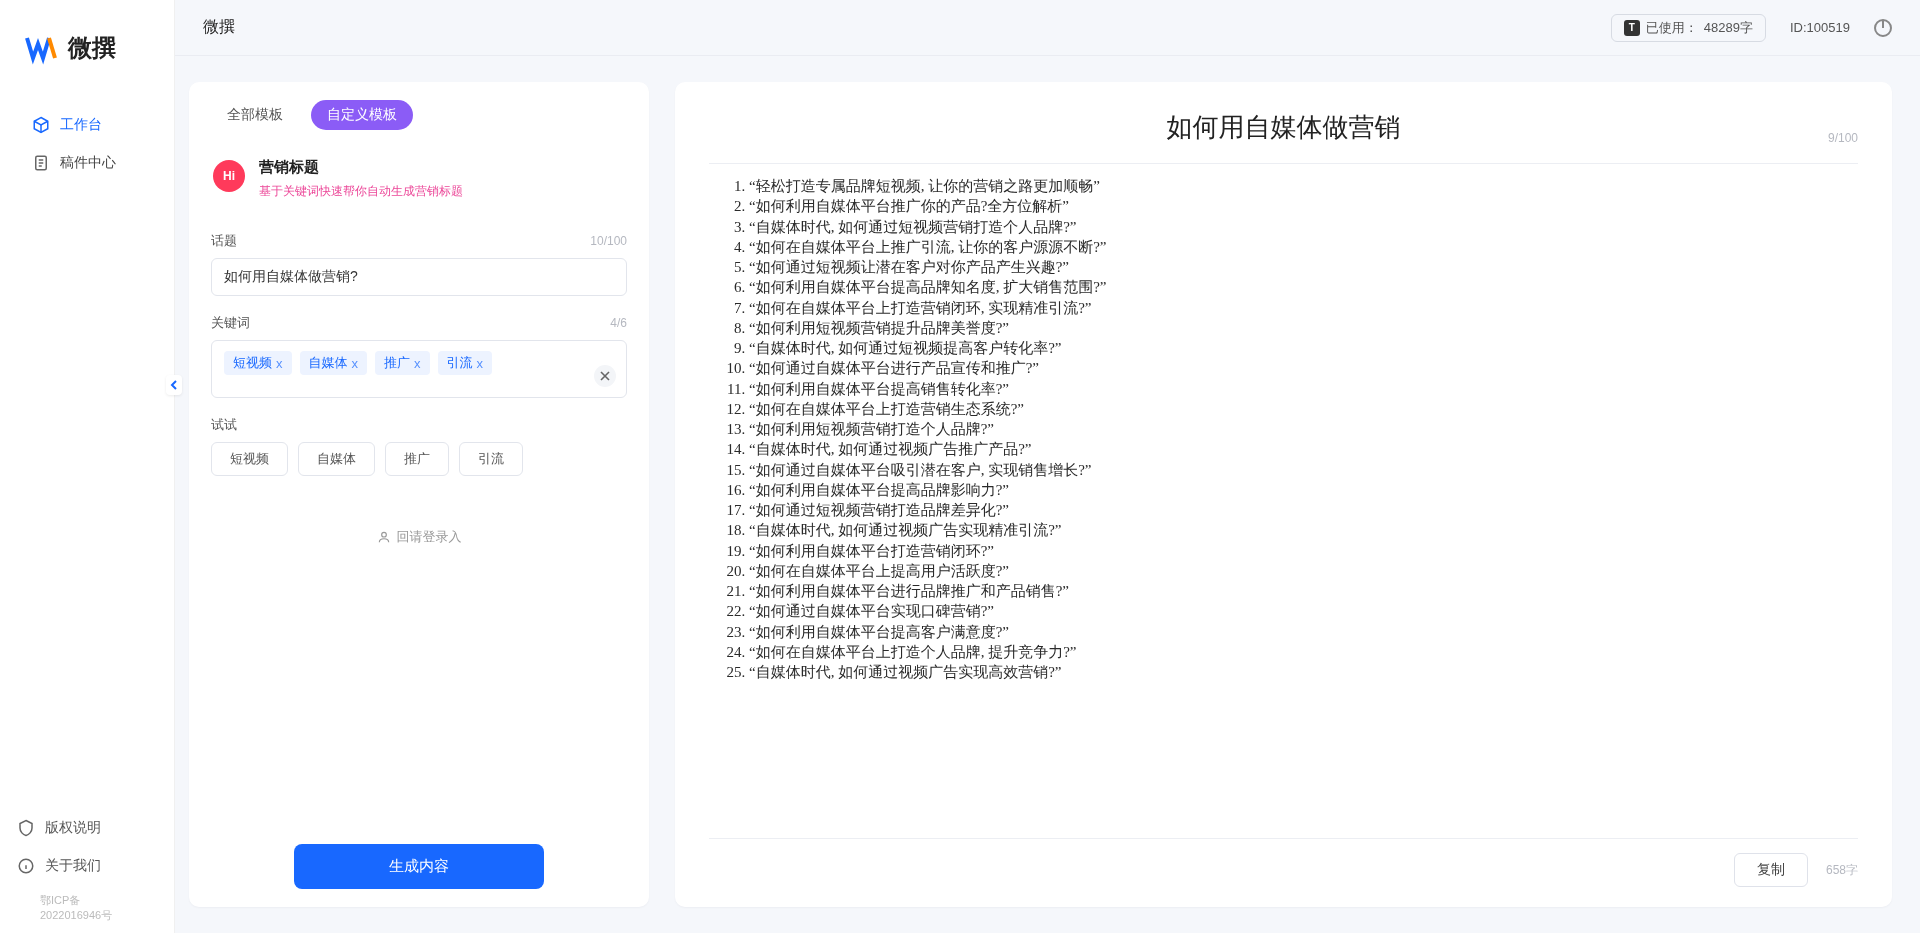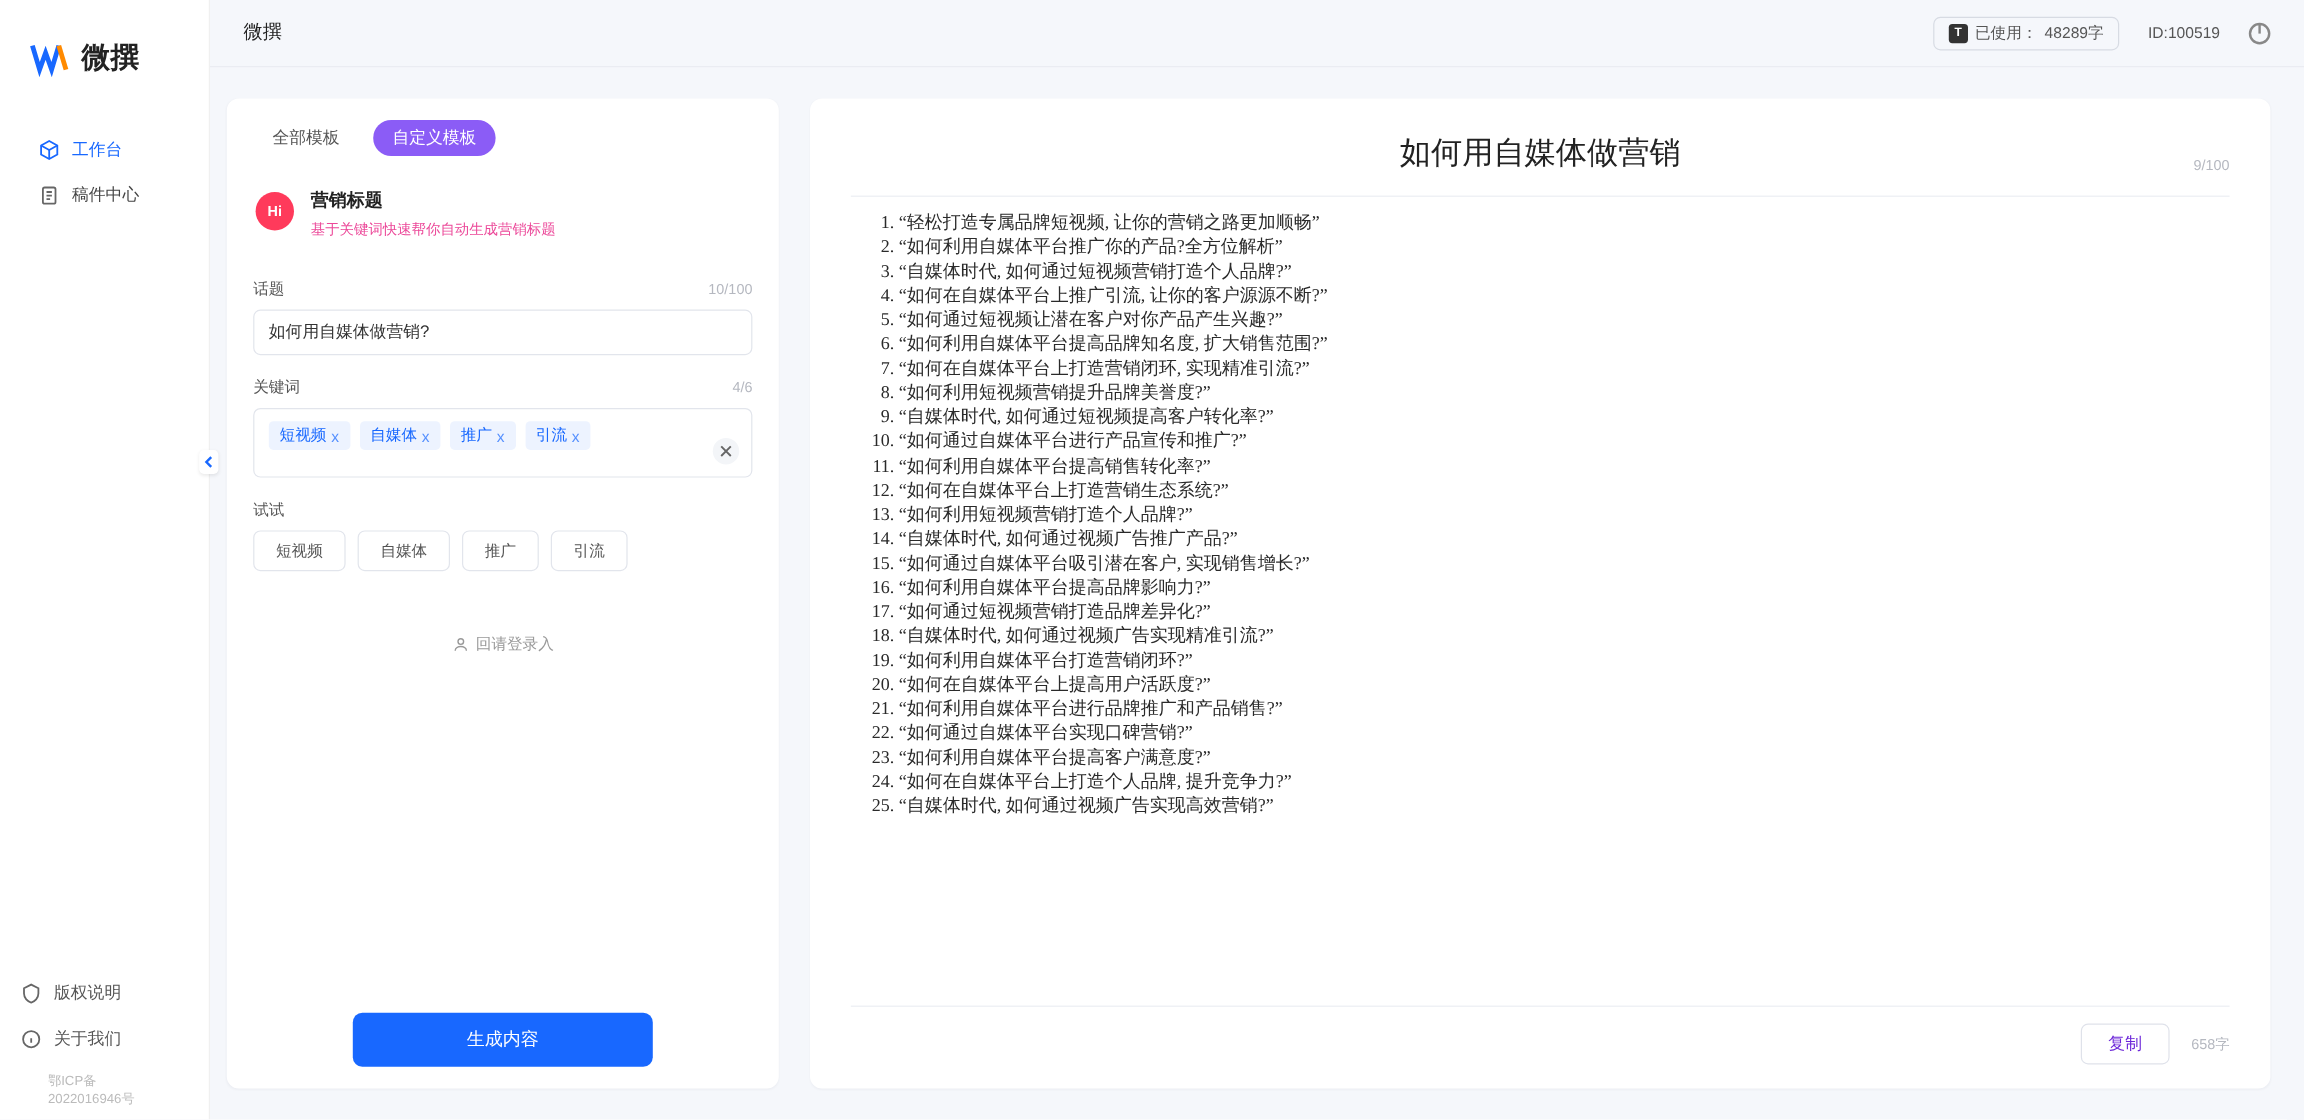--- a/index.html
+++ b/index.html
@@ -52,21 +52,21 @@
 .left-footer { margin-top: auto; padding-top: 20px; }
 .primary-btn { width: 60%; margin: 0 auto; display: block; background: #1868ff; color: #fff; border: none; border-radius: 8px; padding: 13px 0; font-size: 15px; cursor: pointer; }
 .right-panel { flex: 1; padding: 28px 34px 20px; display: flex; flex-direction: column; }
 .out-title-row { text-align: center; position: relative; margin-bottom: 18px; }
 .out-title { font-family: "Songti SC","SimSun",serif; font-size: 26px; color: #222; }
 .out-counter { position: absolute; right: 0; bottom: 0; font-size: 12px; color: #b5b8c0; }
 .hr { border: none; border-top: 1px solid #eceef3; margin-bottom: 12px; }
 .results { flex: 1; overflow: auto; font-family: "Songti SC","SimSun",serif; font-size: 15px; color: #2a2a2a; line-height: 1.35; }
 .results ol { list-style: decimal; padding-left: 40px; }
 .right-footer { border-top: 1px solid #eceef3; padding-top: 14px; display: flex; justify-content: flex-end; align-items: center; gap: 18px; }
-.copy-btn { border: 1px solid #dfe2ea; border-radius: 6px; padding: 7px 22px; font-size: 14px; color: #6d28d9; background: #fff; cursor: pointer; }
+.copy-btn { border: 1px solid #dfe2ea; border-radius: 6px; padding: 7px 22px; font-size: 14px; color: #404040; background: #fff; cursor: pointer; }
 .char-count { font-size: 12px; color: #b5b8c0; }
 </style>
 </head>
 <body>
 
 <div class="app">
   <aside class="sidebar">
     <div class="logo-box">
       <span class="logo-mark">
         <svg viewBox="0 0 36 36" width="36" height="36">

